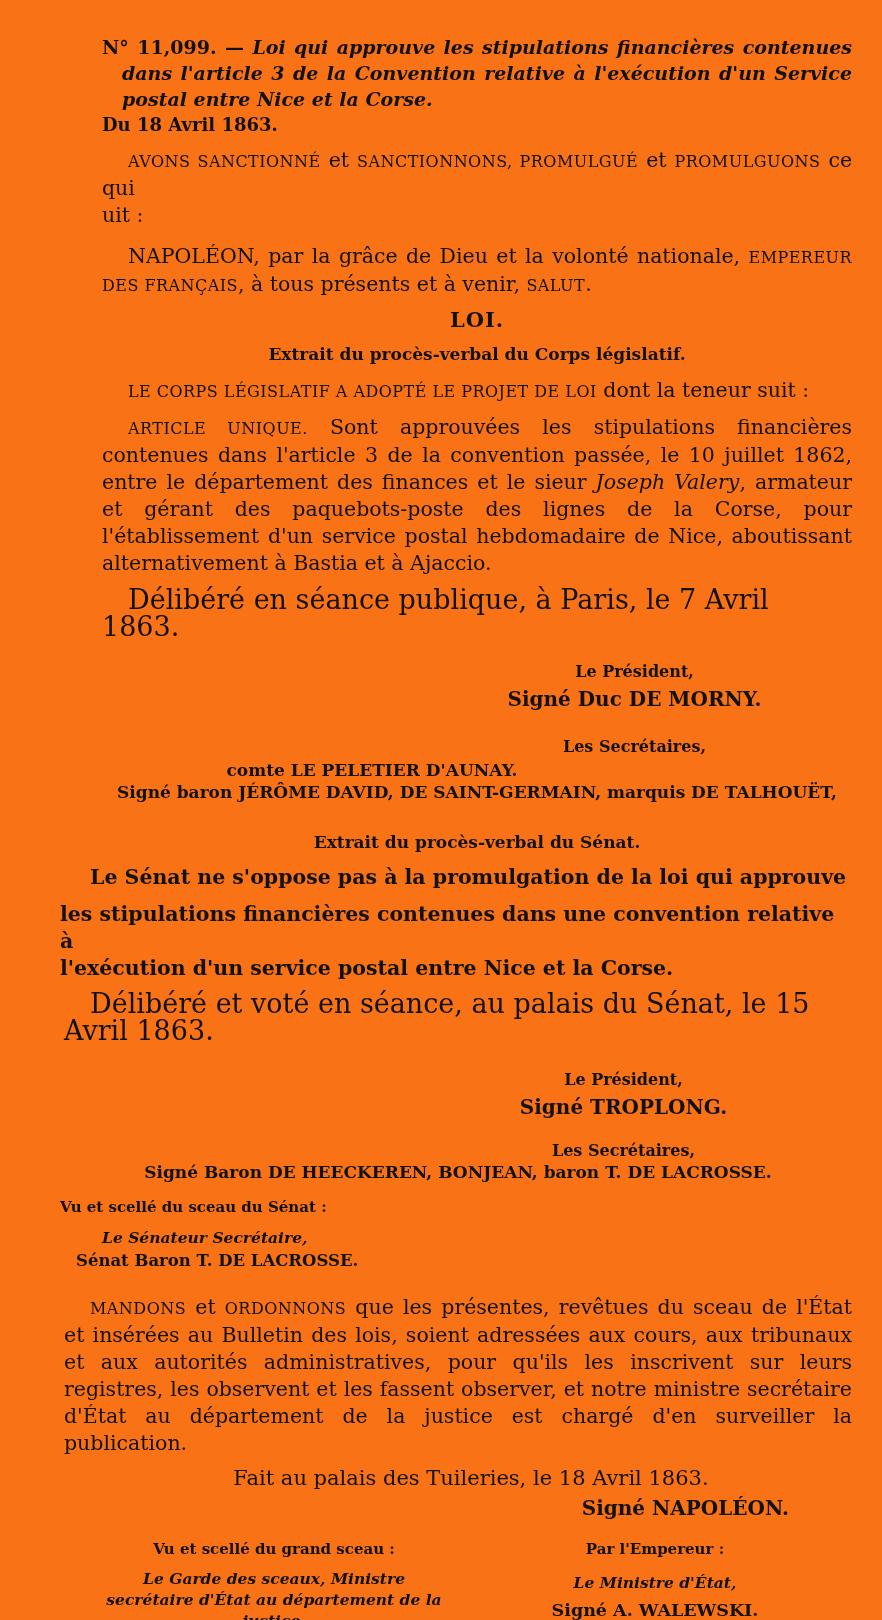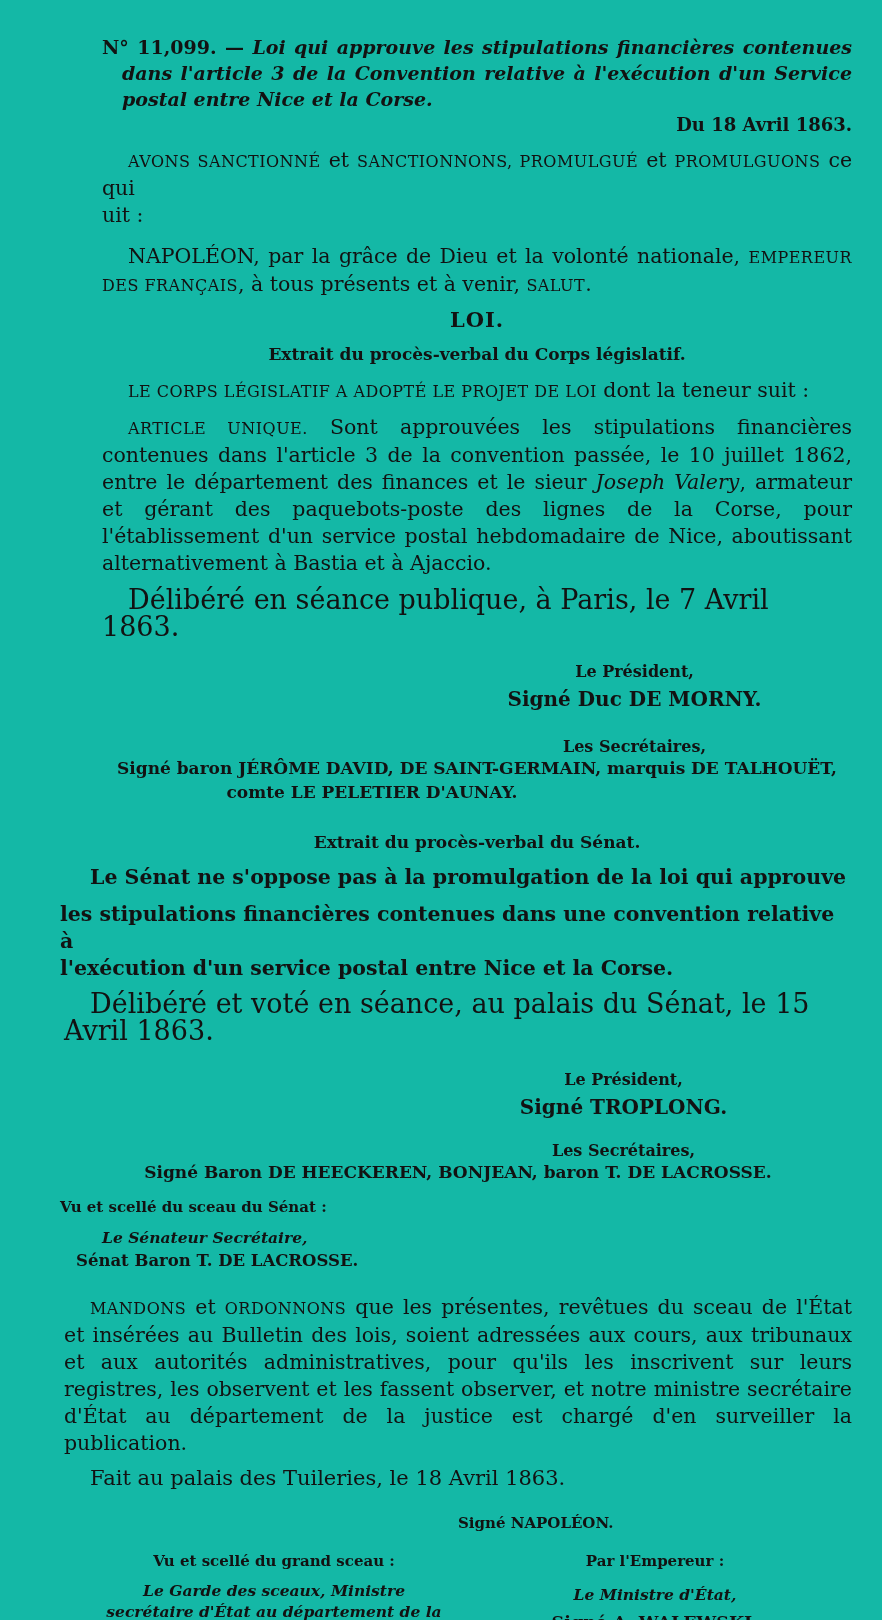--- a/index.html
+++ b/index.html
@@ -1,56 +1,56 @@
 <!DOCTYPE html>
 <html><head>
 <meta charset="utf-8">
 <style>
   html, body { margin: 0; padding: 0; background: #ffffff; }
   .page {
     width: 882px; height: 1620px; overflow: hidden; box-sizing: border-box;
-    background: #14b8a6; color: #121212;
+    background: #f97316; color: #121212;
     font-family: "DejaVu Serif", "Liberation Serif", serif;
     padding: 34px 30px 0 64px; position: relative;
   }
   .upper { margin-left: 38px; }
   p { margin: 0; }
   .heading { font-size: 19px; line-height: 26px; padding-left: 20px; text-indent: -20px;
              font-weight: bold; text-align: justify; }
   .heading .it { font-style: italic; }
-  .date-line { margin-top: 2px; text-align: right; font-size: 18px; font-weight: bold; }
+  .date-line { margin-top: 2px; text-align: left; font-size: 18px; font-weight: bold; }
   .body-para { font-size: 20.5px; line-height: 27px; text-align: justify; text-indent: 26px; }
   .sc { font-size: 0.78em; letter-spacing: 0.03em; }
   .it { font-style: italic; }
   .salutation { margin-top: 14px; }
   .sanction { margin-top: 12px; }
   .loi-heading { margin-top: 8px; text-align: center; font-size: 21px; letter-spacing: 1px;
                  font-weight: bold; }
   .extrait { margin-top: 12px; text-align: center; font-size: 17px;
              font-weight: bold; }
   .corps-line { margin-top: 13px; }
   .article { margin-top: 9px; }
   .deliberation { margin-top: 9px; font-size: 27px; line-height: 27px; text-indent: 26px; }
   .sig-right { margin-left: 50%; width: 42%; text-align: center; }
   .sig-label { font-size: 16px; font-weight: bold; }
   .sig-line { font-size: 20px; font-weight: bold; }
   .mt22 { margin-top: 22px; } .mt26 { margin-top: 26px; } .mt6 { margin-top: 6px; } .mt2 { margin-top: 2px; } .mt4 { margin-top: 4px; }
   .mt30 { margin-top: 30px; } .mt8 { margin-top: 8px; }
   .mt16 { margin-top: 16px; } .mt12 { margin-top: 12px; } .mt24 { margin-top: 24px; }
-  .mt10 { margin-top: 10px; }
+  .mt10 { margin-top: 10px; text-align: center; }
   .sec-wide { text-align: center; font-size: 17px; font-weight: bold; }
   .senat-para { margin-top: 12px; font-weight: bold; font-size: 20.5px; line-height: 27px; }
   .senat-para .l1 { display: block; text-indent: 26px; margin-bottom: 10px; }
   .senat-para .l2, .senat-para .l3 { display: block; margin-left: -4px; }
   .note-bold { font-size: 15px; font-weight: bold; }
   .indent-lbl { margin-left: 38px; font-style: italic; font-size: 15.5px; font-weight: bold; }
   .lacrosse { margin-left: 12px; font-size: 16.5px; font-weight: bold; }
   .fait { margin-top: 9px; font-size: 21px; text-indent: 26px; }
-  .nap-sig { margin-top: 24px; margin-left: 50%; width: 42%; text-align: left;
-             font-size: 15px; font-weight: bold; }
+  .nap-sig { margin-top: 6px; margin-left: 50%; width: 42%; text-align: right;
+             font-size: 20px; font-weight: bold; }
   .footer-row { margin-top: 12px; display: flex; }
   .f-left { width: 50%; box-sizing: border-box; padding-left: 26px; text-align: center; }
   .f-right { width: 50%; text-align: center; }
   .f-note { font-size: 15px; font-weight: bold; }
   .f-it { margin-top: 10px; font-style: italic; font-size: 15.5px; font-weight: bold;
           line-height: 21px; }
   .f-sig { margin-top: 12px; font-size: 17.5px; font-weight: bold; }
   .f-right .f-it { line-height: 30px; }
 </style>
 </head>
@@ -89,22 +89,22 @@
 
     <p class="deliberation">Délibéré en séance publique, à Paris, le 7 Avril 1863.</p>
 
     <div class="sig-right mt22">
       <p class="sig-label">Le Président,</p>
       <p class="sig-line mt6">Signé Duc DE MORNY.</p>
     </div>
 
     <div class="mt26">
       <p class="sig-label sig-right">Les Secrétaires,</p>
+      <p class="sec-wide mt4" style="margin-right:28%;">comte LE PELETIER D'AUNAY.</p>
       <p class="sec-wide mt2">Signé baron JÉRÔME DAVID, DE SAINT-GERMAIN, marquis DE TALHOUËT,</p>
-      <p class="sec-wide mt4" style="margin-right:28%;">comte LE PELETIER D'AUNAY.</p>
     </div>
 
     <p class="extrait mt30">Extrait du procès-verbal du Sénat.</p>
   </div>
 
   <p class="senat-para">
     <span class="l1">Le Sénat ne s'oppose pas à la promulgation de la loi qui approuve</span>
     <span class="l2">les stipulations financières contenues dans une convention relative à</span>
     <span class="l3">l'exécution d'un service postal entre Nice et la Corse.</span>
   </p>

